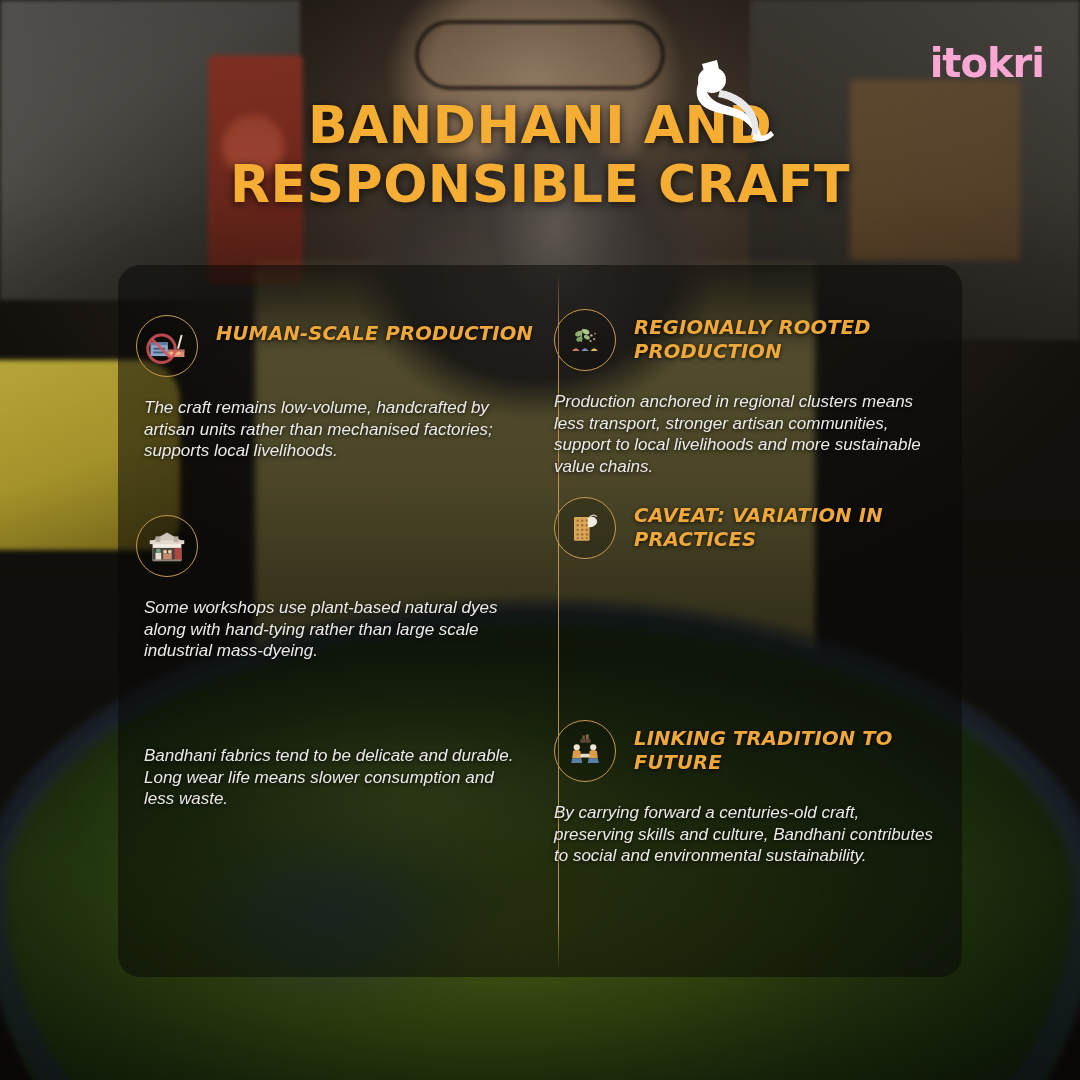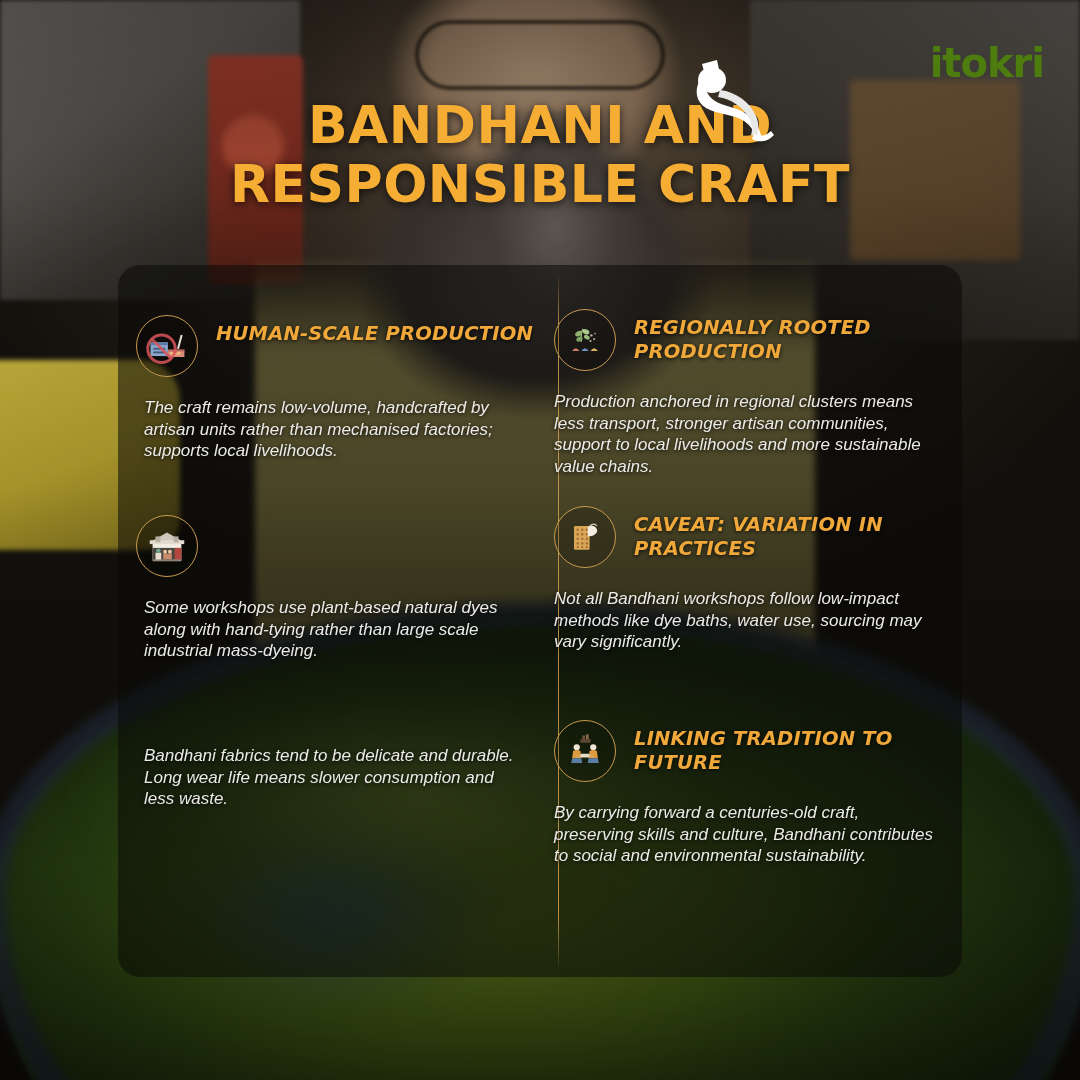--- a/index.html
+++ b/index.html
@@ -105,21 +105,21 @@
   .bg-dark-veil {
     position:absolute; inset:0;
     background:
       linear-gradient(180deg, rgba(0,0,0,.35) 0%, rgba(0,0,0,.15) 18%, rgba(0,0,0,.1) 45%, rgba(0,0,0,.25) 80%, rgba(0,0,0,.55) 100%);
   }
 
   
   .logo {
     position:absolute; right:36px; top:40px;
     font-size:40px; font-weight:700; letter-spacing:-1px;
-    color:#4d7c0f;
+    color:#f9a8d4;
     font-family:"DejaVu Sans", sans-serif;
     z-index:8;
     display:flex; align-items:flex-end;
   }
 
   
   .title-wrap {
     position:absolute; left:0; right:0; top:96px;
     text-align:center; z-index:7;
   }
@@ -190,21 +190,21 @@
     text-shadow:0 1px 4px rgba(0,0,0,.9);
   }
   .col-right .item-head { padding-left:14px;justify-content:space-between; }
   .col-right .item-body { padding-left:14px; }
 
   
   .row1 { top:50px; }
   .row2 { top:250px; }
   .row3 { top:460px; }
   .row1r { top:44px; }
-  .row2r { top:241px; }
+  .row2r { top:232px; }
   .row3r { top:455px; }
 </style>
 </head>
 <body>
 
 <div class="canvas">
 
   <div class="bg">
     <div class="bg-base"></div>
     <div class="bg-shelf-l"></div>
@@ -344,21 +344,20 @@
                 <circle cx="16" cy="35" r="1.2"></circle>
                   <circle cx="21" cy="35" r="1.2"></circle>
                   <circle cx="26" cy="35" r="1.2"></circle>
               </g>
               <path d="M27 13 q6 -3 9 1 q3 4 -1 7 q-3 3 -8 2 z" fill="#f2ece0"></path>
               <path d="M29 12 q5 -4 8 0" stroke="#d8d0c0" stroke-width="1.2" fill="none"></path>
             </svg>
           </div>
           <div class="item-title">CAVEAT: VARIATION IN PRACTICES</div>
         </div>
-        <div class="item-body">Not all Bandhani workshops follow low-impact methods like dye baths, water use, sourcing may vary significantly.</div>
       </div>
 
       <div class="item row3r">
         <div class="item-head">
           <div class="icon-circle">
             <svg viewBox="0 0 48 48" width="44" height="44">
               <rect x="19" y="11" width="11" height="4" fill="#5e4632"></rect>
               <rect x="21" y="7" width="3" height="4" fill="#6f543c"></rect>
               <rect x="25" y="6" width="3" height="5" fill="#8a6a4a"></rect>
               <circle cx="15" cy="20" r="3.4" fill="#f0e4d4"></circle>

